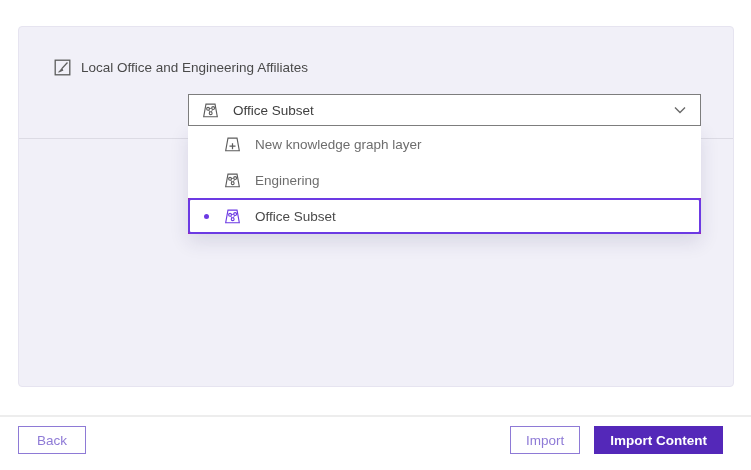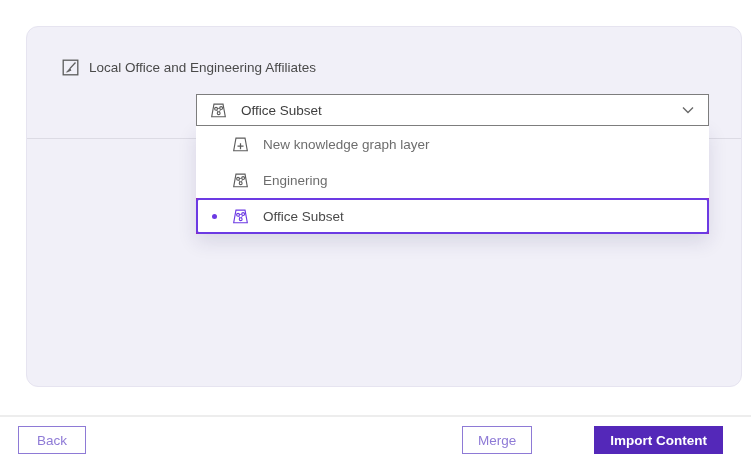--- a/index.html
+++ b/index.html
@@ -24,22 +24,21 @@
     font-size:13.5px;
     color:var(--text-dark);
     overflow:hidden;
   }
   .panel{
     position:absolute;
     left:18px; top:26px;
     width:716px; height:361px;
     background:var(--panel-bg);
     border:1px solid var(--panel-border);
-    border-radius:12px;
-    margin-left:8px;
+    border-radius:4px;
   }
   .row1{
     position:absolute;
     left:35px; top:24px; height:32px;
     display:flex; align-items:center; gap:10px;
     color:var(--text-dark);
   }
   .row2{
     position:absolute;
     left:29px; top:61px; height:44px;
@@ -133,21 +132,20 @@
     display:flex; gap:14px;
   }
   .right-group .btn{ position:static; }
   .btn-cancel{ padding:0 15px; }
   .btn-primary{
     background:var(--accent-purple);
     border:1px solid var(--accent-purple);
     color:#ffffff;
     font-weight:700;
     padding:0 15px;
-    margin-left:48px;
   }
   .chevron{ color:#6a6a6a; }
 </style>
 </head>
 <body>
 
 <div class="panel">
 
   <div class="row1">
     <span class="icon gray-ic">
@@ -223,15 +221,15 @@
     </div>
 
   </div>
 </div>
 
 <div class="footer-divider"></div>
 
 <button class="btn btn-outline btn-back">Back</button>
 
 <div class="right-group">
-  <button class="btn btn-outline btn-cancel">Merge</button>
+  <button class="btn btn-outline btn-cancel">Import</button>
   <button class="btn btn-primary">Import Content</button>
 </div>
 
 </body></html>

